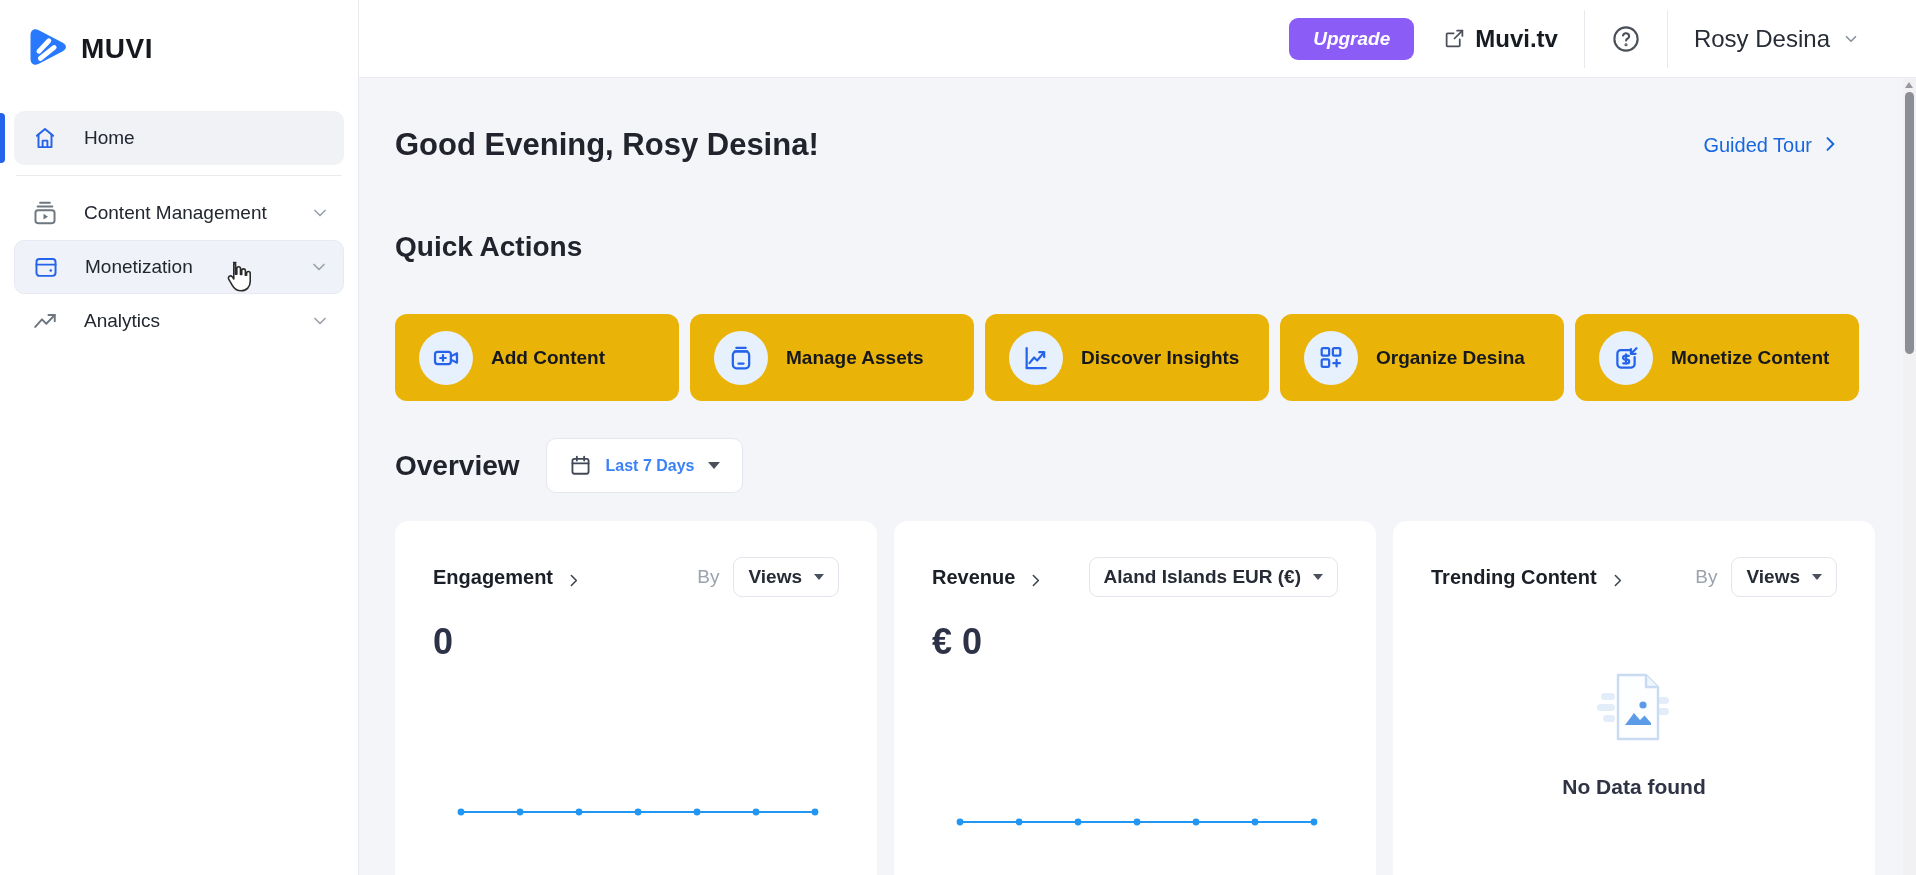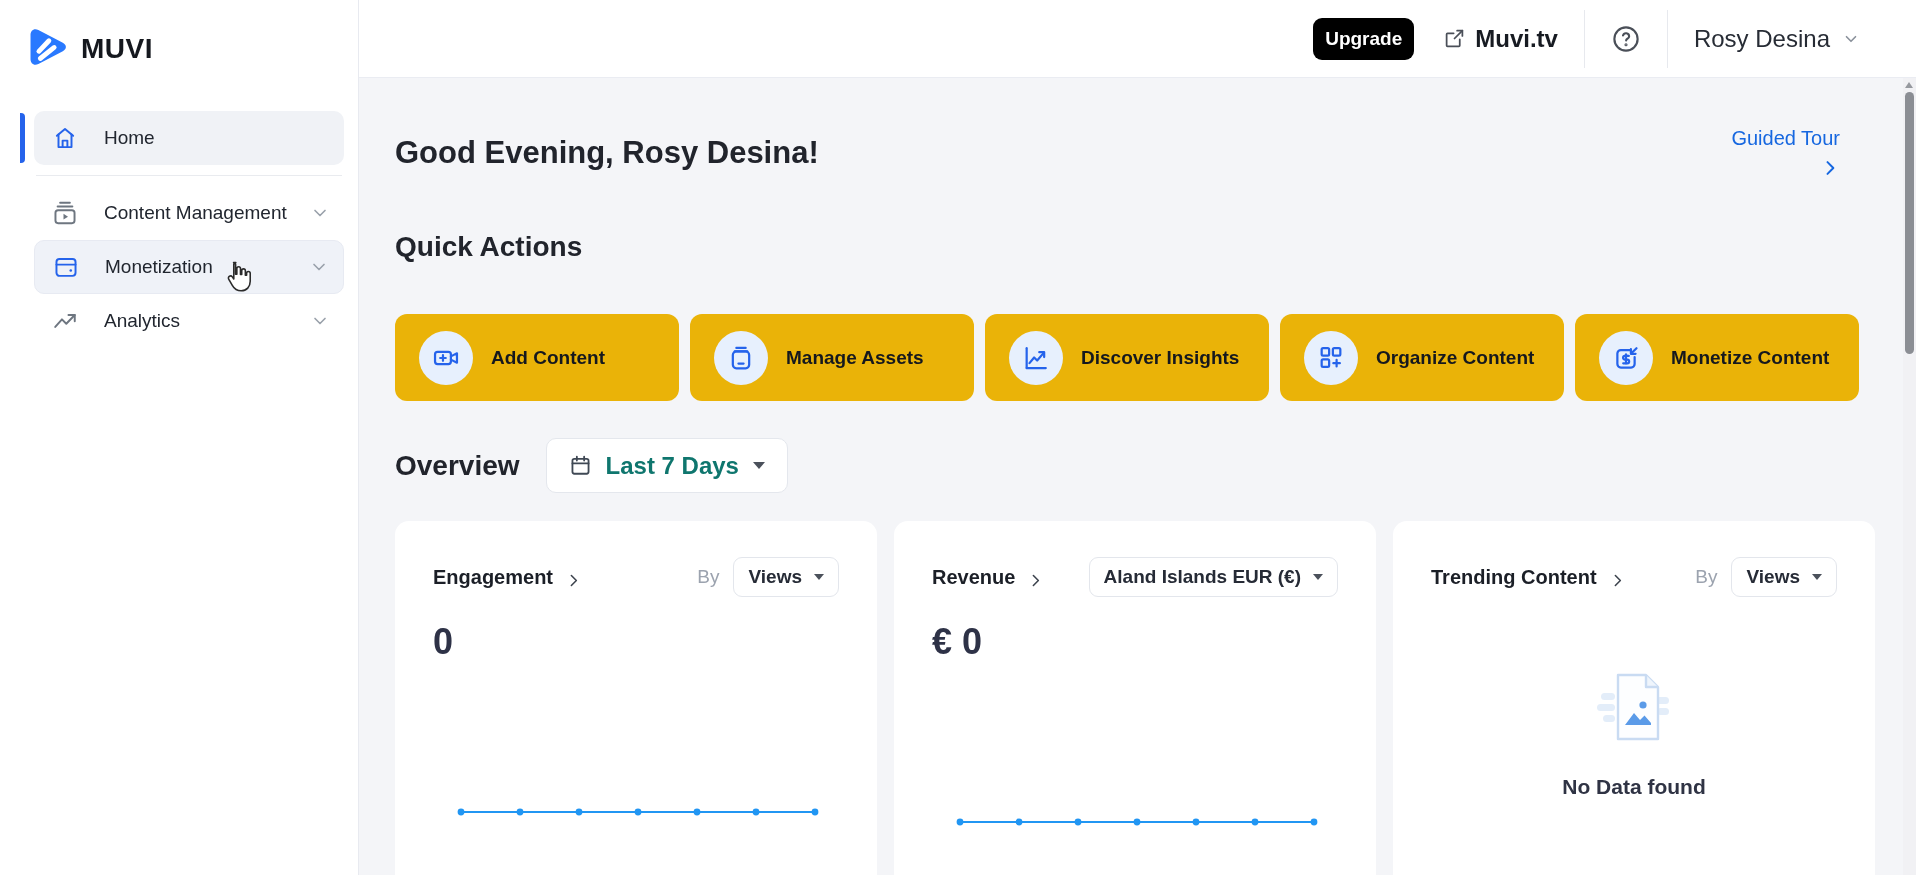--- a/index.html
+++ b/index.html
@@ -4,60 +4,60 @@
 <style>
   * { box-sizing: border-box; margin: 0; padding: 0; }
   html,body { width:1916px; height:875px; overflow:hidden; }
   body { font-family:"Liberation Sans", sans-serif; background:#F4F5F8; color:#21242C; }
   .stage { position:relative; width:1916px; height:875px; }
 
   
   .sidebar { position:absolute; left:0; top:0; width:359px; height:875px; background:#fff; border-right:1px solid #E8EAF0; z-index:3; }
   .logo { position:absolute; left:24px; top:24px; display:flex; align-items:center; gap:11px; }
   .logo-text { font-size:28px; font-weight:800; letter-spacing:.5px; color:#15181E; }
-  .nav { position:absolute; left:0; right:0; top:111px; padding:0 14px;margin-left:20px; }
+  .nav { position:absolute; left:0; right:0; top:111px; padding:0 14px; }
   .nav-item { position:relative; height:54px; display:flex; align-items:center; border-radius:10px; cursor:pointer; }
   .nav-item .ni-icon { width:26px; height:26px; margin-left:18px; display:flex; align-items:center; justify-content:center; color:#6E7680; flex:none; }
   .nav-item .ni-label { margin-left:26px; font-size:19px; color:#21262F; }
   .nav-item .ni-chev { position:absolute; right:14px; color:#9AA1AB; display:flex; }
   .nav-item.active { background:#F0F2F6; }
   .nav-item.active .ni-icon { color:#2563EB; }
   .nav-item.active::before { content:""; position:absolute; left:-14px; top:2px; bottom:2px; width:5px; background:#2563EB; border-radius:0 4px 4px 0; }
   .nav-item.hovered { background:#EFF2F8; border:1px solid #E7EAF2; }
   .nav-item.hovered .ni-icon { color:#2563EB; }
   .nav-divider { border-top:1px solid #E9EBEF; margin:10px 2px; }
 
   
   .header { position:absolute; left:359px; top:0; right:0; height:78px; background:#fff; border-bottom:1px solid #EAECF2; display:flex; align-items:center; justify-content:flex-end; padding-right:56px; z-index:2; }
-  .upgrade-btn { background:#000000; color:#fff; border:none; border-radius:9px; font-family:inherit; font-size:19px; font-weight:700; padding:10px 12px; cursor:pointer; }
+  .upgrade-btn { background:#8b5cf6; color:#fff; border:none; border-radius:9px; font-family:inherit; font-size:19px; font-weight:700; padding:10px 24px; cursor:pointer;font-style:italic; }
   .site-link { display:flex; align-items:center; gap:10px; margin-left:30px; font-size:24px; font-weight:600; color:#171B22; cursor:pointer; }
   .site-link .ext-ic { color:#4A4F58; display:flex; }
   .hdr-divider { width:1px; height:58px; background:#E7E9EE; margin:0 26px; }
   .help-btn { color:#4A4F58; display:flex; cursor:pointer; }
   .user-menu { display:flex; align-items:center; gap:12px; cursor:pointer; }
   .user-name { font-size:24px; font-weight:500; color:#272C35; }
   .user-menu .chev { color:#8A919B; display:flex; }
 
   
   .main { position:absolute; left:360px; top:79px; right:0; bottom:0; overflow:hidden; }
   .greeting-row { position:absolute; left:35px; right:76px; top:48px; display:flex; align-items:center; justify-content:space-between; }
   .greeting { font-size:31px; font-weight:700; color:#21242C; }
-  .guided-tour { display:flex; align-items:flex-end; gap:8px; color:#1667E0; font-size:20px; font-weight:500; cursor:pointer;flex-direction:column; }
+  .guided-tour { display:flex; align-items:flex-start; gap:8px; color:#1667E0; font-size:20px; font-weight:500; cursor:pointer; }
 
   .qa-title { position:absolute; left:35px; top:152px; font-size:28px; font-weight:700; color:#21242C; }
   .qa-row { position:absolute; left:35px; top:235px; display:flex; gap:11px; }
   .qa-card { width:284px; height:87px; background:#eab308; border-radius:12px; display:flex; align-items:center; padding-left:24px; cursor:pointer; }
   .qa-circle { width:54px; height:54px; border-radius:50%; background:#E7F0FD; display:flex; align-items:center; justify-content:center; color:#2563EB; flex:none; }
   .qa-label { margin-left:18px; font-size:19px; font-weight:700; color:#15181E; }
 
   .ov-header { position:absolute; left:35px; top:359px; height:55px; display:flex; align-items:center; gap:26px; }
   .ov-title { font-size:28px; font-weight:700; color:#21242C; }
   .date-filter { height:55px; background:#fff; border:1px solid #E4E7ED; border-radius:10px; display:flex; align-items:center; gap:14px; padding:0 22px; cursor:pointer; }
   .date-filter .cal-ic { color:#3F4854; display:flex; }
-  .date-filter .df-label { font-size:24px; font-weight:600; color:#0f766e; }
+  .date-filter .df-label { font-size:16px; font-weight:600; color:#3b82f6; }
   .caret { width:0; height:0; border-left:6px solid transparent; border-right:6px solid transparent; border-top:7px solid #4B515B; }
 
   .ov-cards { position:absolute; left:35px; top:442px; display:flex; gap:17px; }
   .ov-card { position:relative; width:482px; height:420px; background:#fff; border-radius:14px; padding:36px 38px; }
   .ov-card-head { display:flex; align-items:center; justify-content:space-between; }
   .ov-card-title { display:flex; align-items:flex-end; gap:12px; font-size:20px; font-weight:600; color:#1B1F27; cursor:pointer; }
   .ov-card-title .chev { color:#3C434D; display:flex; }
   .ov-card-controls { display:flex; align-items:center; gap:14px; }
   .by-label { font-size:19px; color:#9CA3AF; }
   .mini-select { display:flex; align-items:center; gap:12px; border:1px solid #E3E6EC; border-radius:9px; padding:8px 14px; background:#fff; cursor:pointer; }
@@ -236,21 +236,21 @@
       </div>
       <div class="qa-card">
         <span class="qa-circle">
           <svg width="28" height="28" viewBox="0 0 24 24" fill="none" stroke="currentColor" stroke-width="1.9" stroke-linecap="round" stroke-linejoin="round">
               <rect x="4" y="3.6" width="6.4" height="6.4" rx="1.2"></rect>
               <rect x="13.6" y="3.6" width="6.4" height="6.4" rx="1.2"></rect>
               <rect x="4" y="13.2" width="6.4" height="6.4" rx="1.2"></rect>
               <path d="M16.8 13.6v5.6M14 16.4h5.6"></path>
             </svg>
         </span>
-        <span class="qa-label">Organize Content</span>
+        <span class="qa-label">Organize Desina</span>
       </div>
       <div class="qa-card">
         <span class="qa-circle">
           <svg width="28" height="28" viewBox="0 0 24 24" fill="none" stroke="currentColor" stroke-width="1.9" stroke-linecap="round" stroke-linejoin="round">
               <path d="M15.2 5.2H7.6A3 3 0 0 0 4.6 8.2v9a3 3 0 0 0 3 3h8.8a3 3 0 0 0 3-3v-6"></path>
               <path d="M21 3.6l-4.6 4.6"></path>
               <path d="M16.2 4.4v4h4"></path>
               <path d="M14.4 10.2h-3.3a1.6 1.6 0 0 0 0 3.2h2a1.6 1.6 0 0 1 0 3.2H9.6"></path>
               <path d="M12 8.8v7.8"></path>
             </svg>

